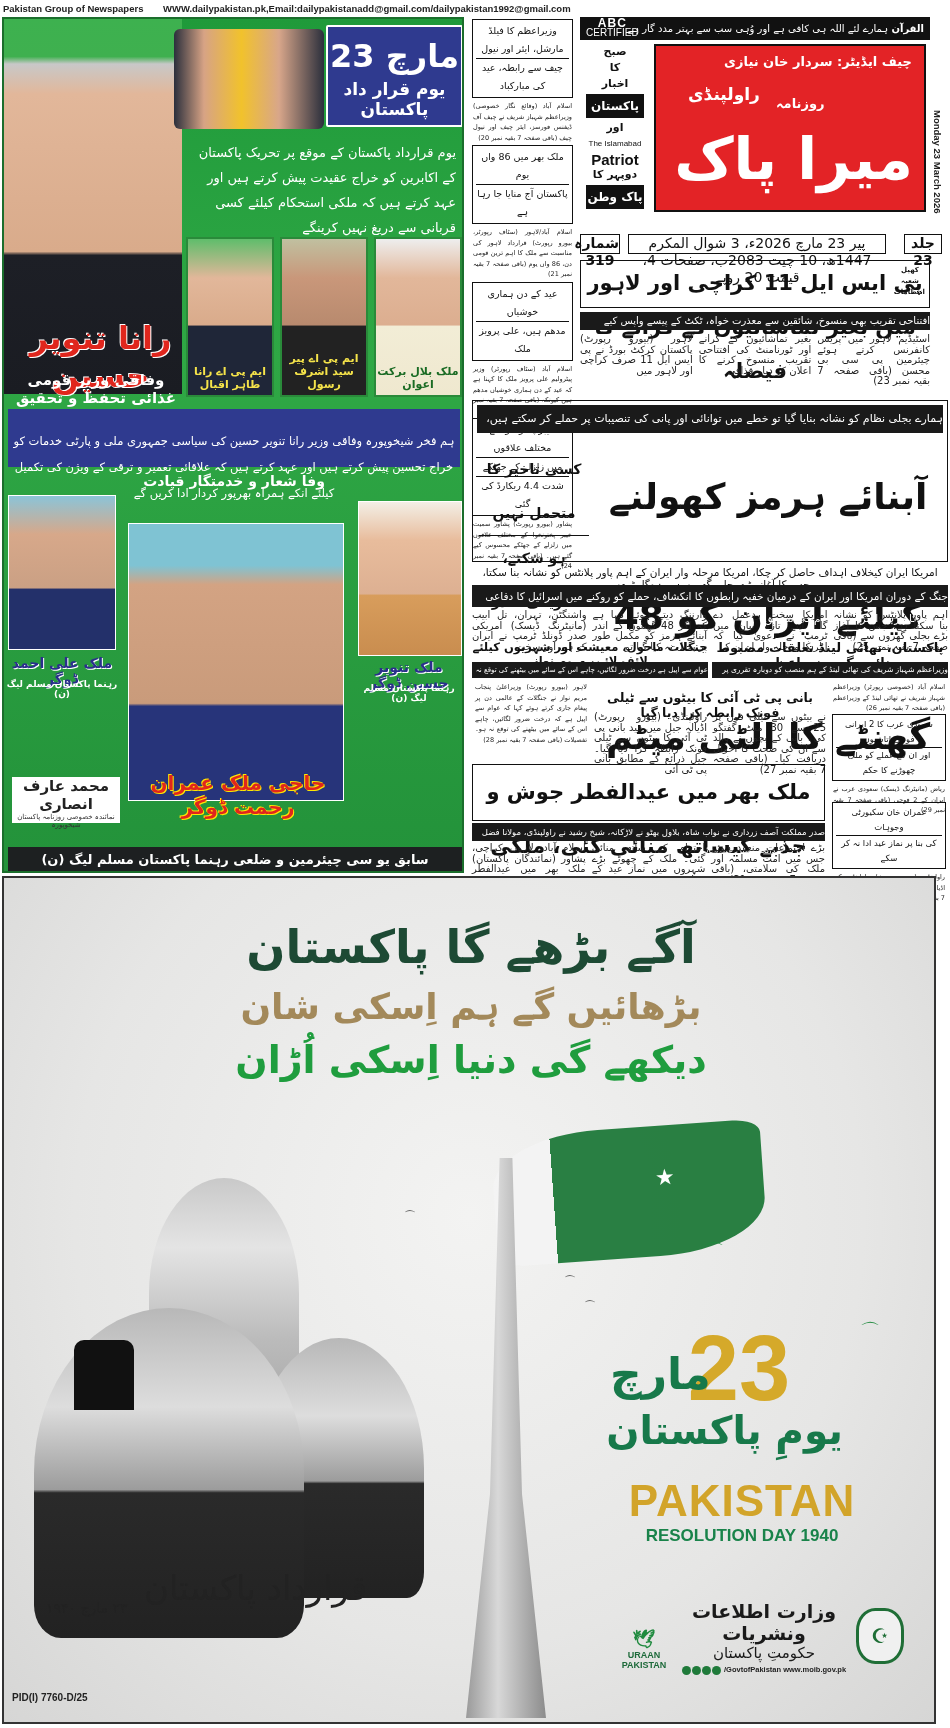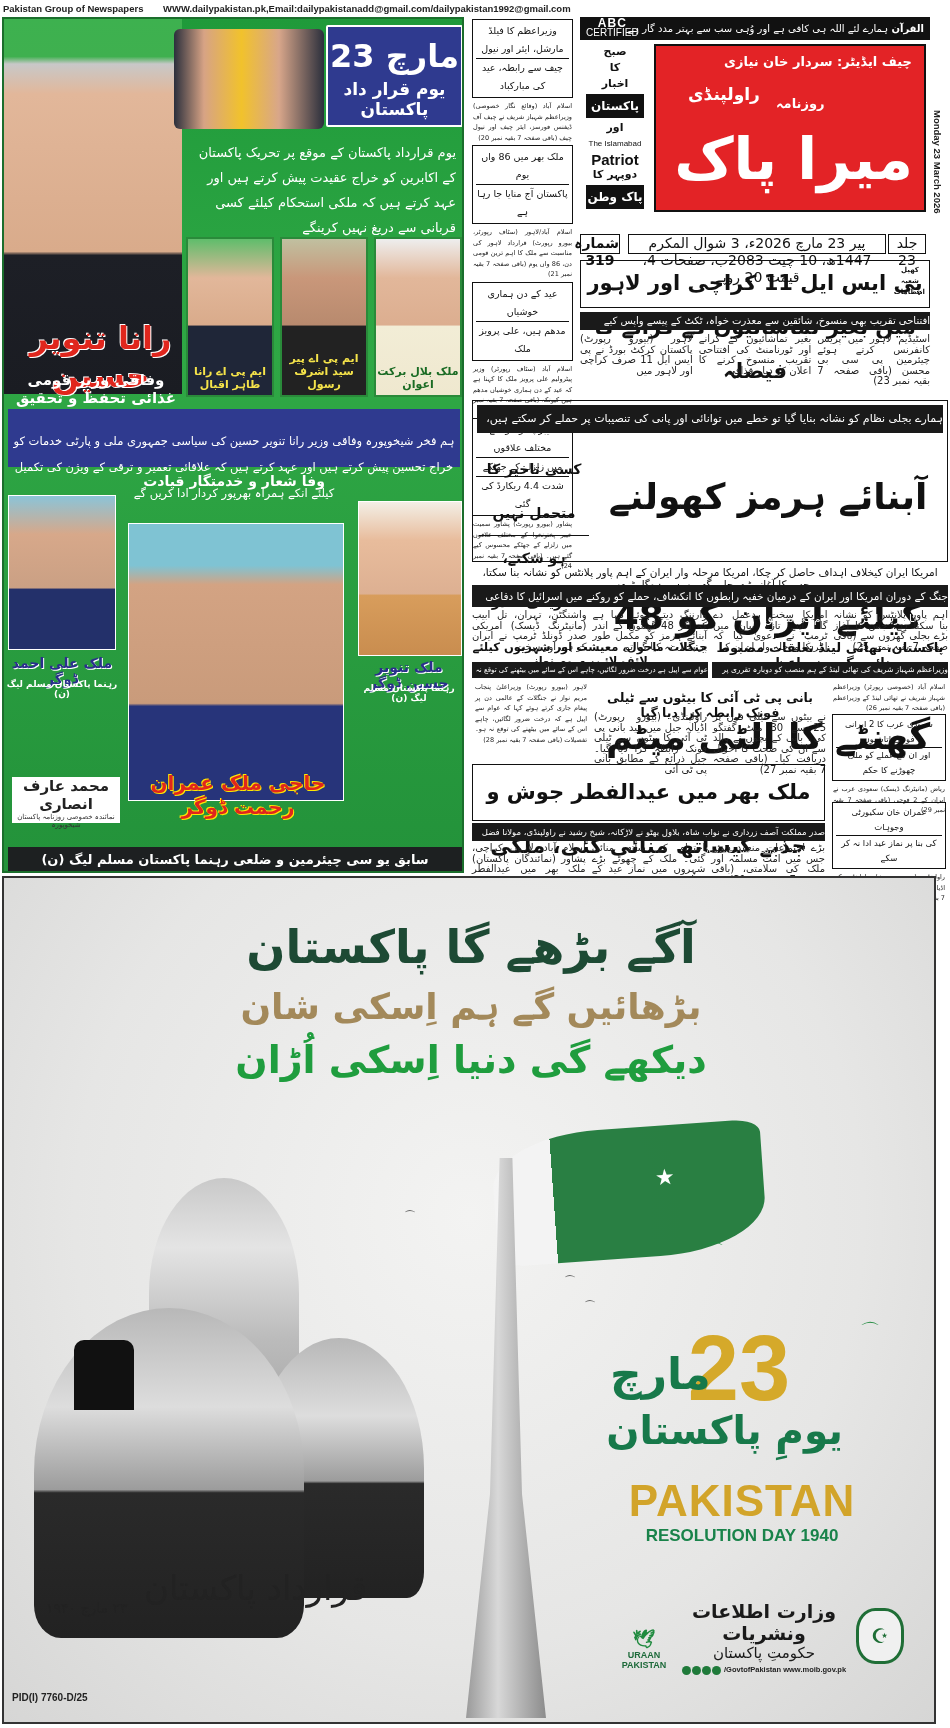--- a/index.html
+++ b/index.html
@@ -56,21 +56,21 @@
 .red-box{position:absolute;left:74px;top:27px;width:272px;height:168px;background:#e32326;border:2px solid #111}
 .chief{position:absolute;right:12px;top:8px;color:#fff;font-size:13px;font-weight:bold;direction:rtl}
 .city{position:absolute;left:32px;top:38px;color:#fff;font-size:17px;font-weight:bold}
 .roznama{position:absolute;left:120px;top:50px;color:#fff;font-size:13px;font-weight:bold}
 .paper-name{position:absolute;left:10px;top:68px;width:255px;text-align:center;color:#fff;font-size:58px;font-weight:bold;direction:rtl;line-height:90px}
 .date-side{position:absolute;left:929px;top:110px;width:14px;height:110px;writing-mode:vertical-rl;font-family:"Liberation Sans",sans-serif;font-size:9.5px;font-weight:bold;color:#222}
 .info-row{position:absolute;left:0;top:217px;width:350px;height:20px;font-size:14px}
 .info-row .vol,.info-row .issue,.info-row .mid{position:absolute;top:0;height:20px;border:1.5px solid #111;line-height:17px;text-align:center;direction:rtl}
 .info-row .issue{left:0;width:40px;font-weight:bold}
 .info-row .mid{left:48px;width:258px}
-.info-row .vol{left:308px;width:38px;font-weight:normal}
+.info-row .vol{left:324px;width:38px;font-weight:bold}
 
 .story1{position:absolute;left:580px;top:260px;width:350px;height:48px;border:1.5px solid #111;text-align:center;font-size:21px;font-weight:bold;line-height:44px;direction:rtl}
 .story1 .tag{position:absolute;right:4px;top:4px;font-size:7px;line-height:11px;width:30px}
 .strip{background:#1a1a1a;color:#fff;font-size:10px;direction:rtl;text-align:right}
 .s1-strip{position:absolute;left:580px;top:312px;width:350px;height:18px;line-height:18px}
 .cols3{position:absolute;display:flex;flex-direction:row-reverse;gap:6px;direction:rtl}
 .cols3 p{flex:1;font-size:10px;line-height:10.5px;color:#222;text-align:justify}
 
 .lead{position:absolute;left:472px;top:400px;width:476px;height:162px;border:1.5px solid #111}
 .lead .bar{position:absolute;left:4px;top:4px;width:466px;height:28px;line-height:28px;font-size:11px}

